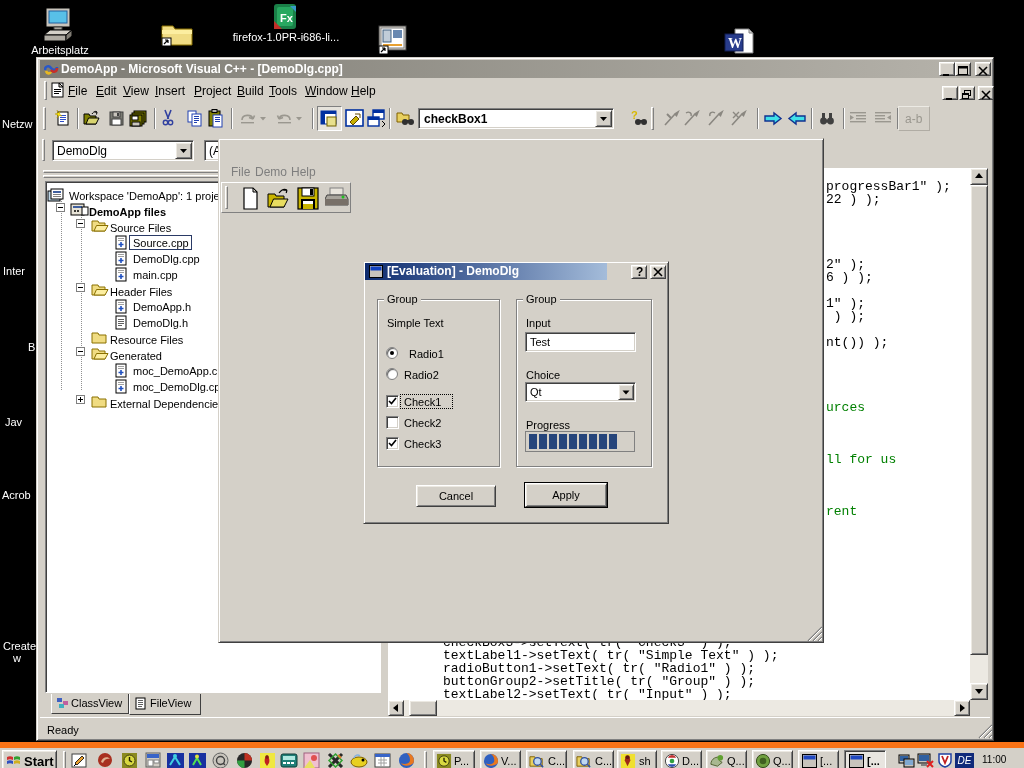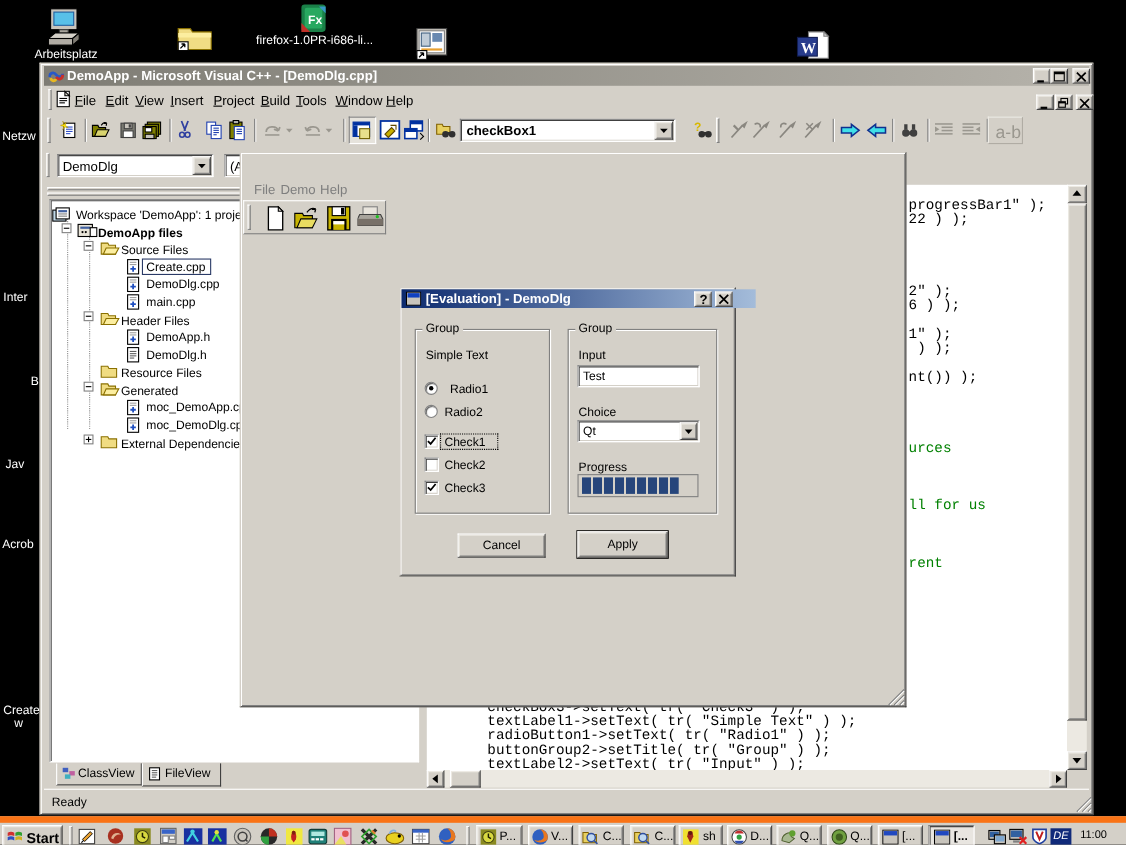--- a/index.html
+++ b/index.html
@@ -214,21 +214,21 @@
     </svg>
     <svg class="abs" style="left:832px; top:6px;" width="21" height="17" viewBox="0 0 21 17">
       <rect x="3" y="2" width="16" height="1.4" fill="#9a978f"></rect>
         <rect x="3" y="5" width="10" height="1.4" fill="#9a978f"></rect>
         <rect x="3" y="8" width="10" height="1.4" fill="#9a978f"></rect>
         <rect x="3" y="11" width="16" height="1.4" fill="#9a978f"></rect>
       <path d="M19 5 L15 7.5 L19 10 Z" fill="#9a978f"></path>
     </svg>
     <div class="abs sep-v" style="left:857px; top:4px; height:21px;"></div>
     <div class="abs" style="left:858px; top:2px; width:32px; height:25px; border:1px solid; border-color:#eceae4 #b0aca4 #b0aca4 #eceae4;">
-        <span class="abs" style="left:6px; top:5px; font-size:16px; color:#9a978f;">a-b</span>
+        <span class="abs" style="left:6px; top:5px; font-size:12px; color:#9a978f;">a-b</span>
       </div>
   </div>
   <div class="abs" id="m-row3" style="left:3px; top:78px; width:950px; height:29px;">
     <div class="abs" style="left:2px; top:3px; width:3px; height:22px; border:1px solid; border-color:#fff #808080 #808080 #fff;"></div>
     <div class="abs sunk" style="left:12px; top:4px; width:142px; height:21px;">
       <span class="abs" style="left:4px; top:3px; font-size:12px;">DemoDlg</span>
       <div class="abs btn" style="right:1px; top:1px; width:17px; height:17px;">
         <svg width="15" height="15" viewBox="0 0 15 15">
             <path d="M4 6 L11 6 L7.5 10 Z" fill="#000"></path>
           </svg>
@@ -272,21 +272,21 @@
           <path d="M3 12 L5.5 6.5 L17 6.5 L14 12 Z" fill="#fceea0" stroke="#8a7000"></path>
         </svg>
       <span class="abs" style="left:64px; top:40px; white-space:nowrap;">Source Files</span>
       <div class="abs" style="left:83px; top:53px; width:63px; height:15px; border:1px solid #2a3a66;"></div>
       <svg class="abs" style="left:68px; top:53px;" width="15" height="15" viewBox="0 0 15 15">
           <rect x="2" y="1" width="10" height="13" fill="#fff" stroke="#000"></rect>
           <rect x="4" y="3" width="6" height="1" fill="#a0a0a0"></rect>
           <rect x="4" y="5" width="6" height="1" fill="#a0a0a0"></rect>
           <path d="M7 7 L7 12 M4.5 9.5 L9.5 9.5" stroke="#2050c0" stroke-width="1.6"></path>
         </svg>
-      <span class="abs" style="left:87px; top:55px; white-space:nowrap;">Create.cpp</span>
+      <span class="abs" style="left:87px; top:55px; white-space:nowrap;">Source.cpp</span>
       <svg class="abs" style="left:68px; top:69px;" width="15" height="15" viewBox="0 0 15 15">
           <rect x="2" y="1" width="10" height="13" fill="#fff" stroke="#000"></rect>
           <rect x="4" y="3" width="6" height="1" fill="#a0a0a0"></rect>
           <rect x="4" y="5" width="6" height="1" fill="#a0a0a0"></rect>
           <path d="M7 7 L7 12 M4.5 9.5 L9.5 9.5" stroke="#2050c0" stroke-width="1.6"></path>
         </svg>
       <span class="abs" style="left:87px; top:71px; white-space:nowrap;">DemoDlg.cpp</span>
       <svg class="abs" style="left:68px; top:85px;" width="15" height="15" viewBox="0 0 15 15">
           <rect x="2" y="1" width="10" height="13" fill="#fff" stroke="#000"></rect>
           <rect x="4" y="3" width="6" height="1" fill="#a0a0a0"></rect>
@@ -470,21 +470,21 @@
       <circle cx="18" cy="10" r="1.5" fill="#20c020"></circle>
     </svg>
   </div>
   <svg class="abs" style="left:588px; top:487px;" width="16" height="16" viewBox="0 0 16 16">
     <path d="M15 1 L1 15 M15 6 L6 15 M15 11 L11 15" stroke="#808080" stroke-width="1.5"></path>
     <path d="M15 2 L2 15 M15 7 L7 15 M15 12 L12 15" stroke="#fff" stroke-width="1"></path>
   </svg>
 </div>
 
 <div class="abs win" id="dlg" style="left:363px; top:261px; width:306px; height:263px; font-size:11px;">
-  <div class="abs" style="left:1px; top:1px; width:322px; height:17px; background:linear-gradient(90deg,#0c2a6e,#a4bcda); color:#fff; font-weight:bold; font-size:12px;">
+  <div class="abs" style="left:1px; top:1px; width:242px; height:17px; background:linear-gradient(90deg,#0c2a6e,#a4bcda); color:#fff; font-weight:bold; font-size:12px;">
     <svg class="abs" style="left:4px; top:2px;" width="14" height="13" viewBox="0 0 14 13">
         <rect x="0.5" y="0.5" width="13" height="12" fill="#c8c4bc" stroke="#000"></rect>
         <rect x="1.5" y="1.5" width="11" height="4" fill="#1040c0"></rect>
       </svg>
     <span class="abs" style="left:22px; top:1px; white-space:nowrap;">[Evaluation] - DemoDlg</span>
     <div class="abs btn" style="left:266px; top:2px; width:16px; height:14px;">
         <span style="position:absolute;left:4px;top:-1px;font-weight:bold;color:#000;font-size:12px;">?</span>
       </div>
     <div class="abs btn" style="left:285px; top:2px; width:16px; height:14px;"><svg width="14" height="12" viewBox="0 0 14 12">
           <path d="M3 2 L11 10 M11 2 L3 10" stroke="#000" stroke-width="1.6"></path>

